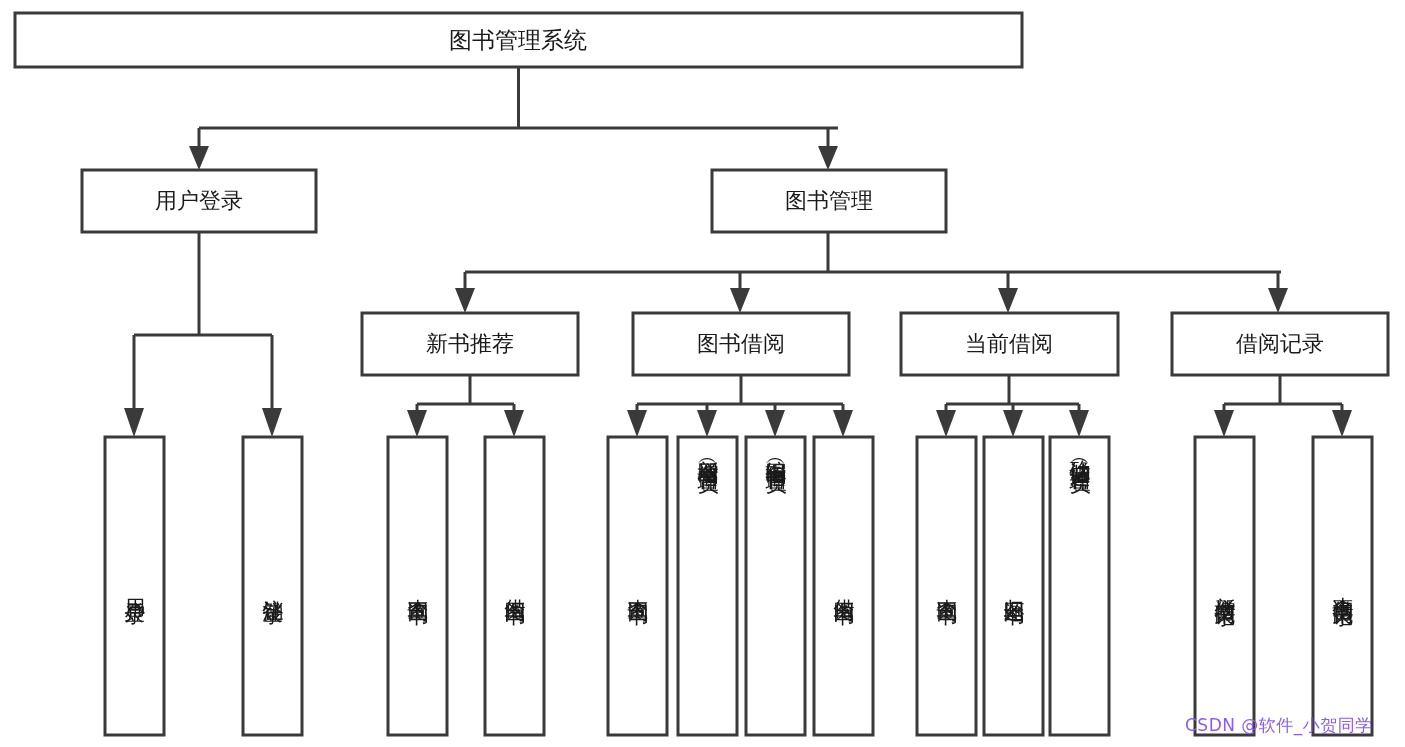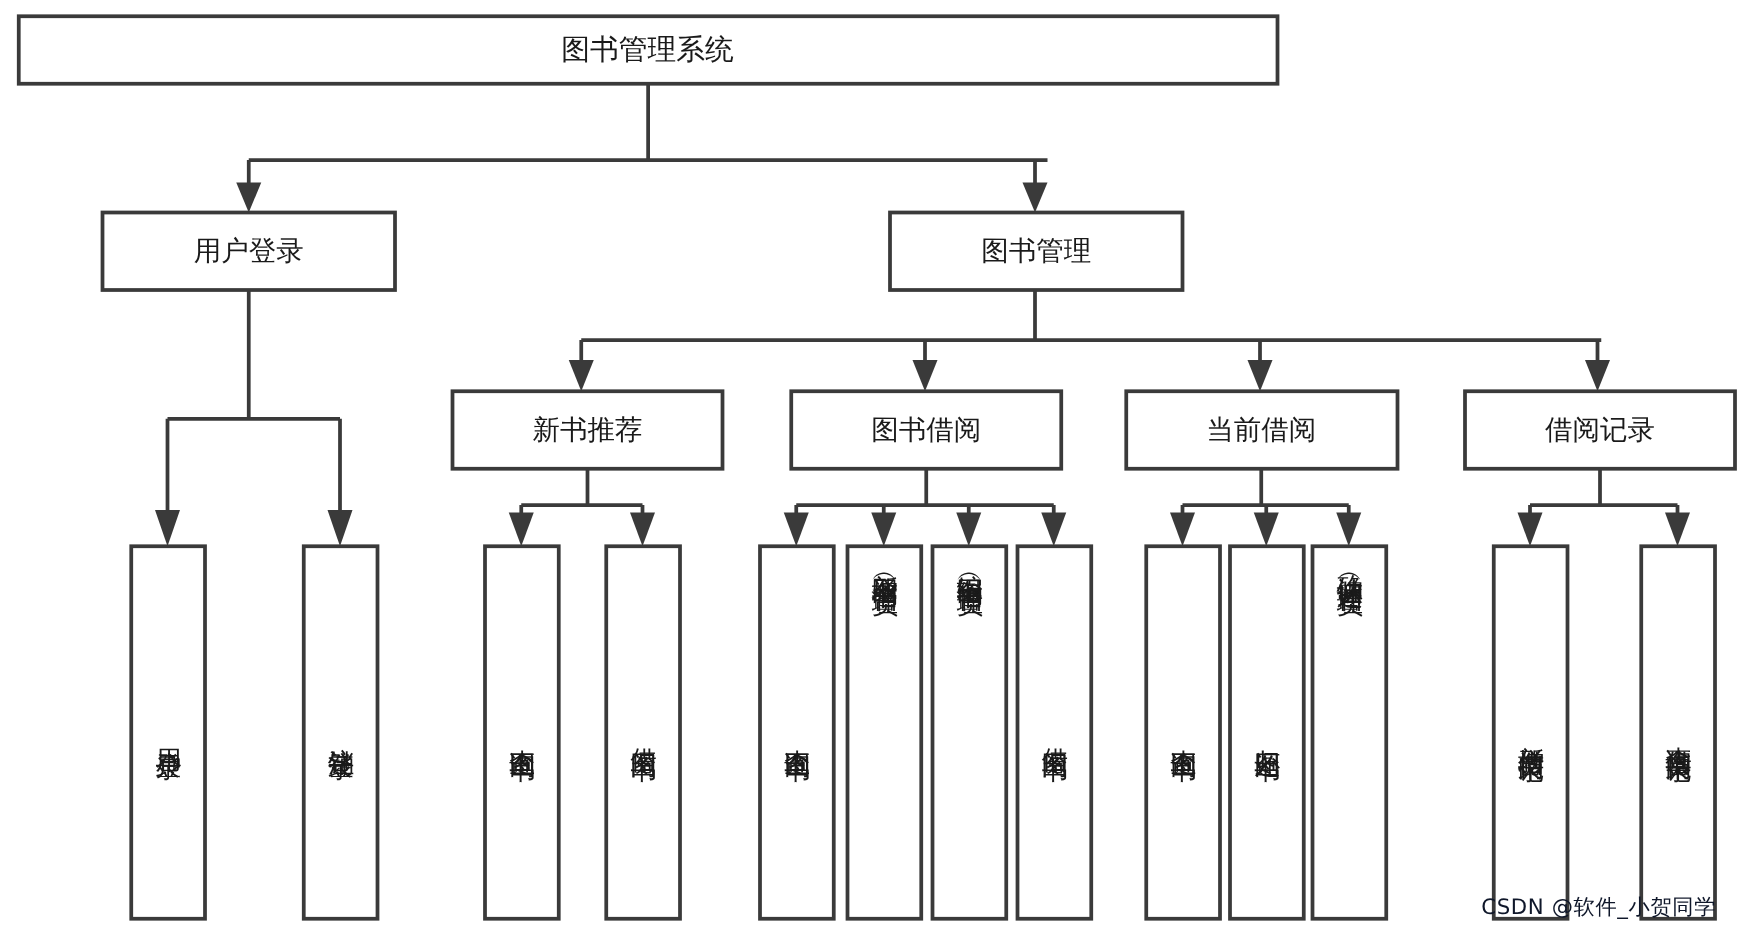--- a/index.html
+++ b/index.html
@@ -69,21 +69,21 @@
     color: #1a1a1a;
     white-space: nowrap;
     text-align: center;
   }
   .watermark {
     position: absolute;
     left: 1185px;
     top: 714px;
     font-family: "DejaVu Sans", "Liberation Sans", sans-serif;
     font-size: 17px;
-    color: #0f172a;
+    color: #8b5cf6;
     white-space: nowrap;
     letter-spacing: 0.5px;
   }
 </style>
 </head>
 <body>
 
 <div id="diagram-root">
 
   <svg class="diagram" viewBox="0 0 1405 747" xmlns="http://www.w3.org/2000/svg">

